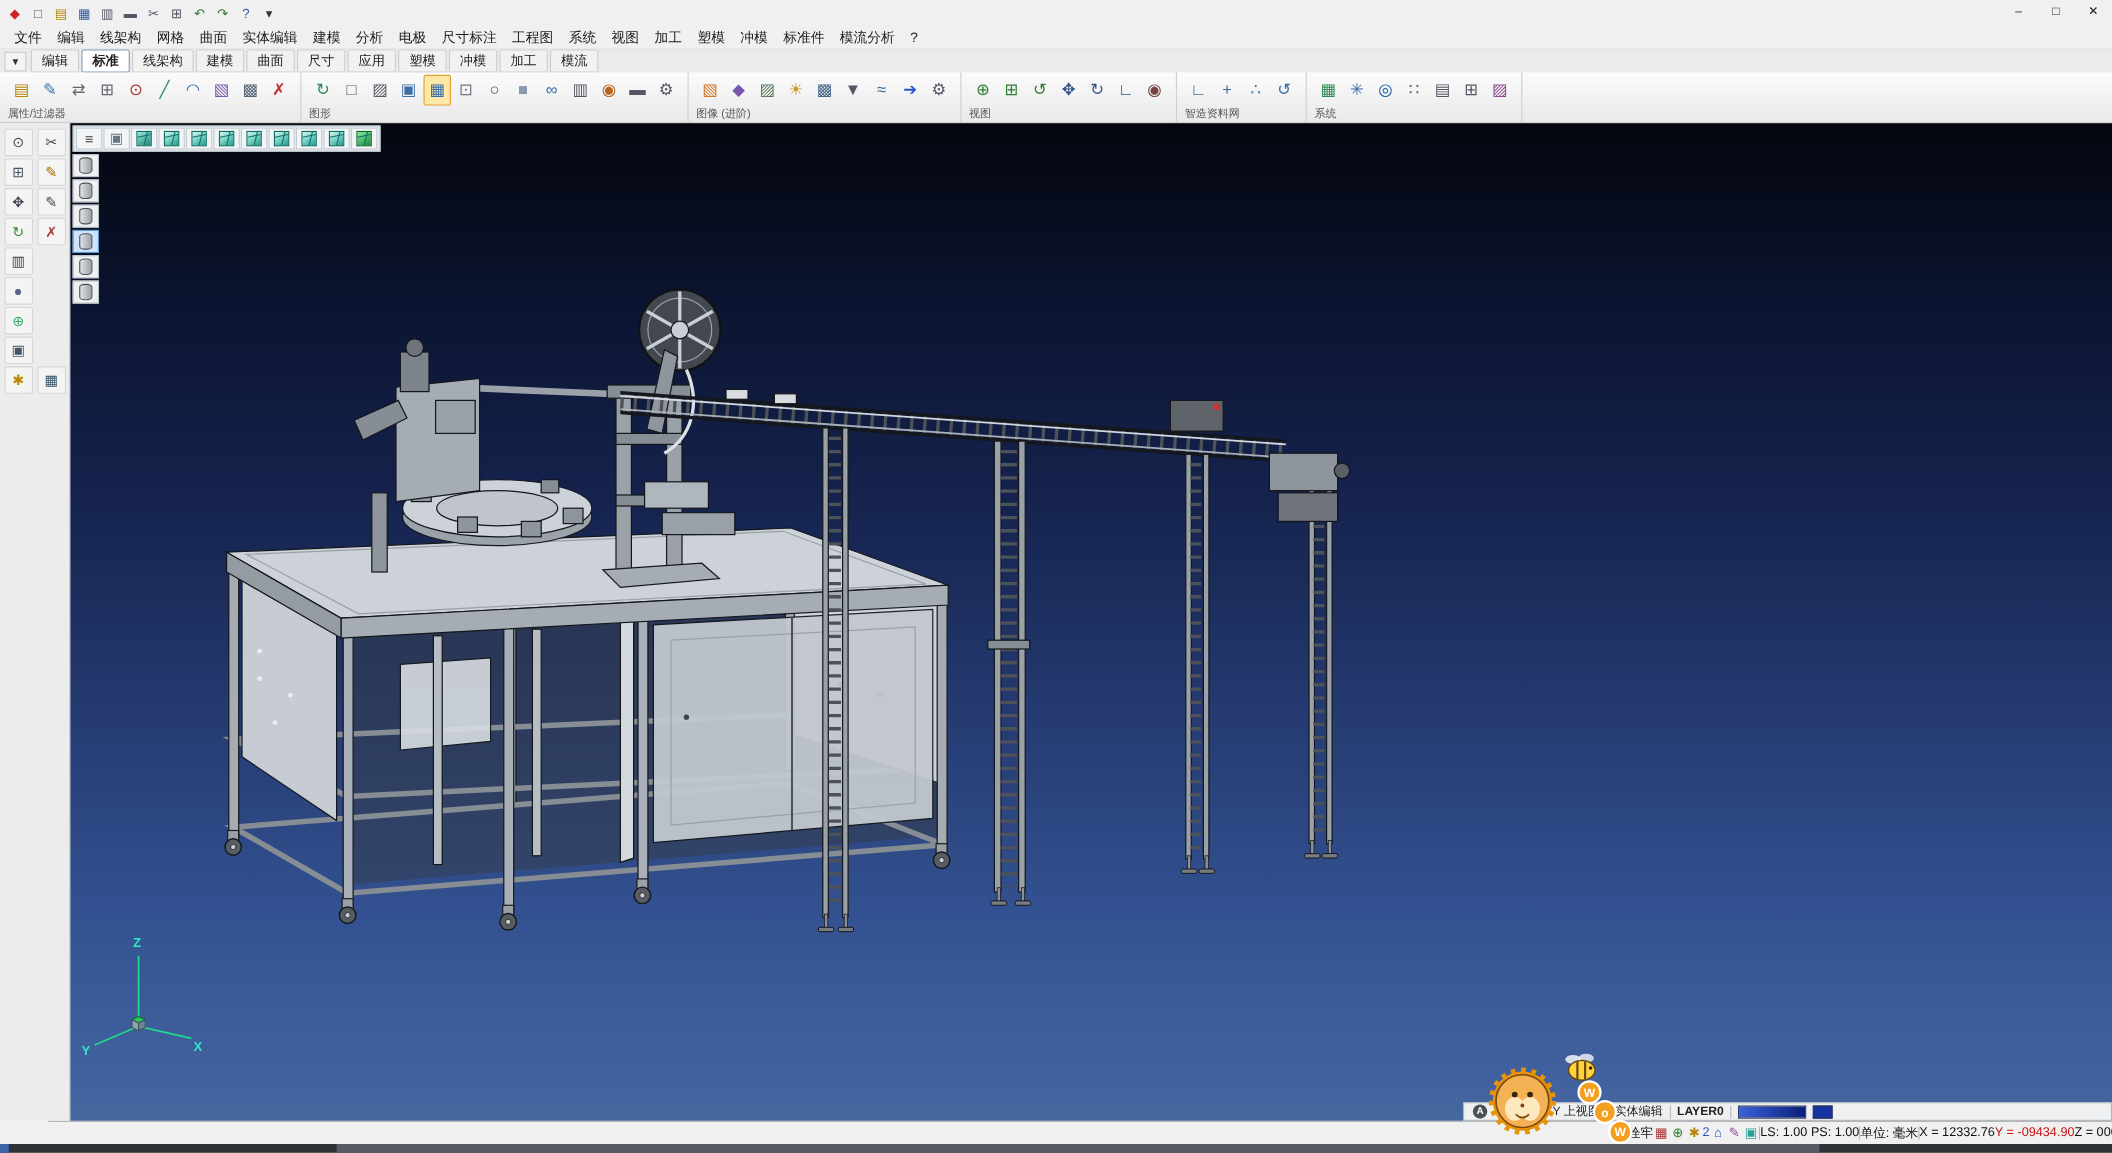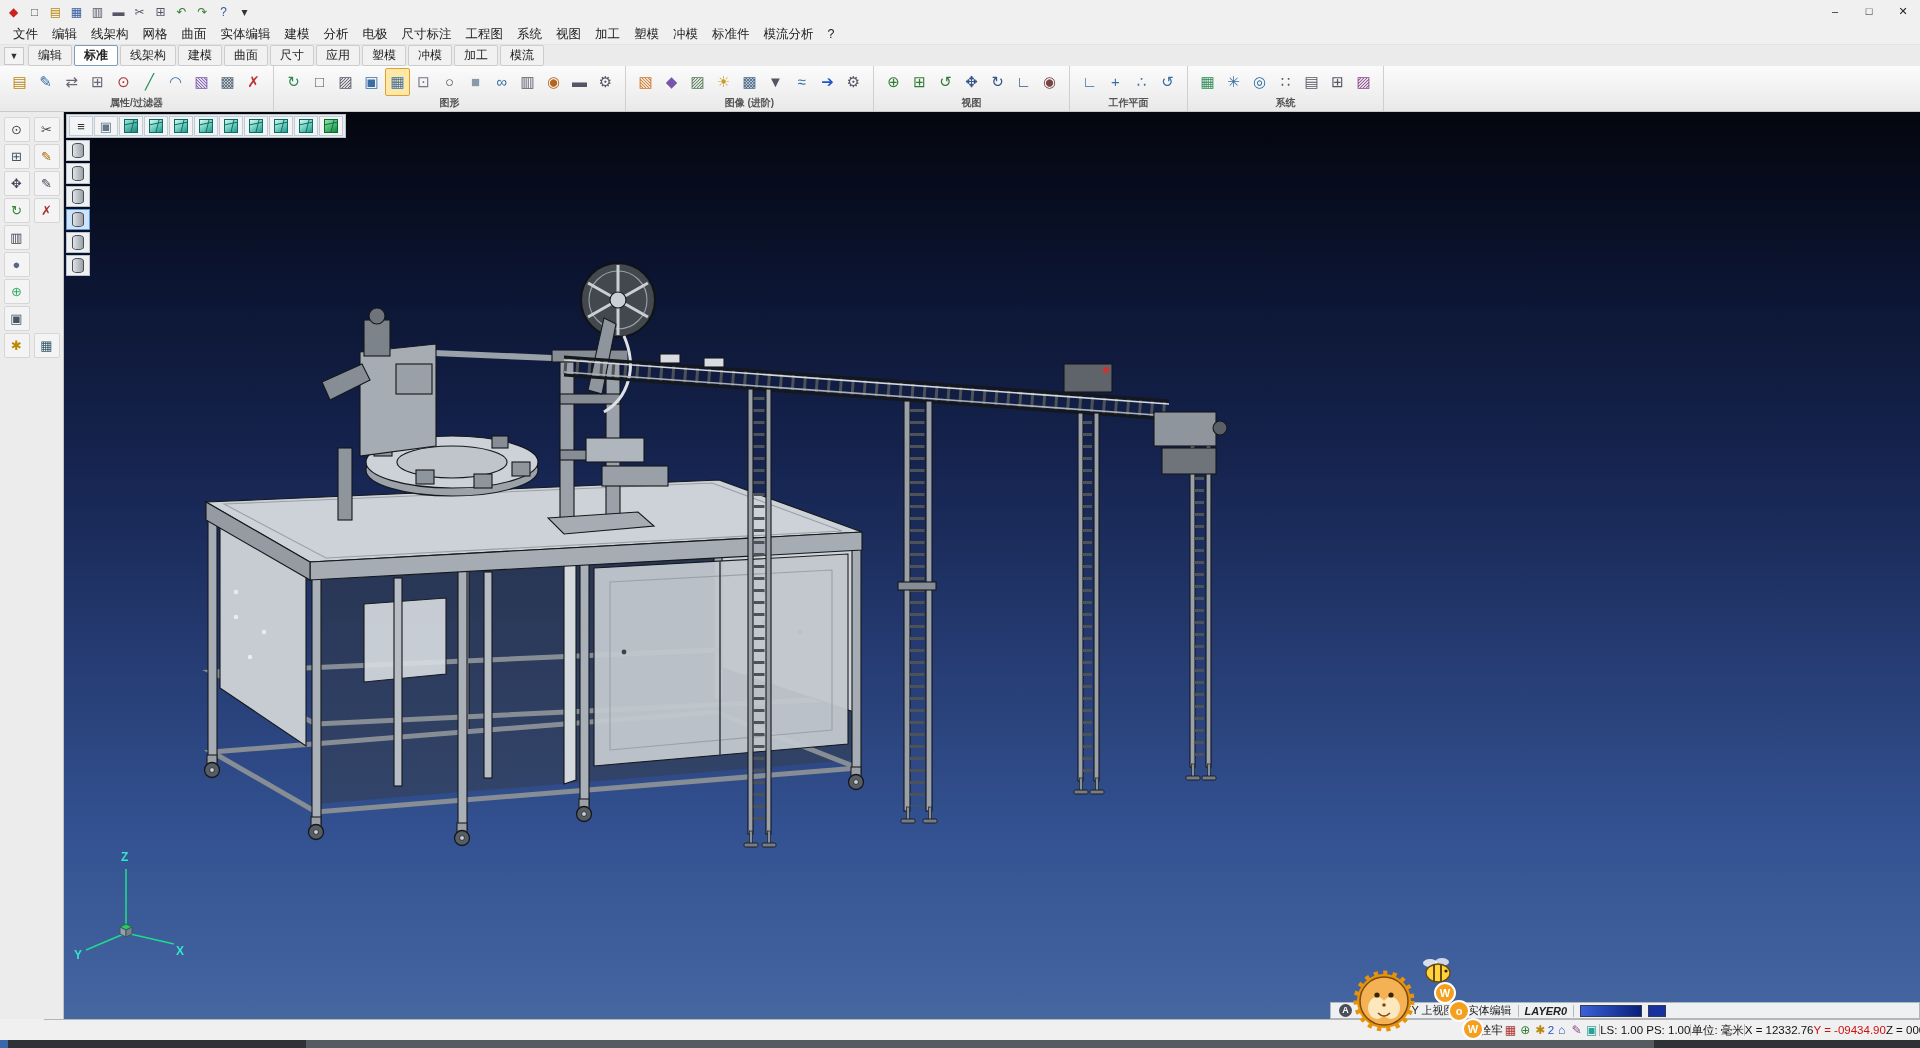--- a/index.html
+++ b/index.html
@@ -32,21 +32,21 @@
   
   .ribbon{position:absolute;left:0;top:66px;width:100%;height:46px;
     background:linear-gradient(#fbfbfb,#e9e9e9);display:flex;align-items:stretch;
     border-bottom:1px solid #c9c9c9;box-sizing:border-box;}
   .rgroup{display:flex;flex-direction:column;justify-content:space-between;
     border-right:1px solid #cfcfcf;padding:2px 7px 0;}
   .rrow{display:flex;gap:1px;}
   .ricon{width:23px;height:26px;line-height:26px;text-align:center;font-size:15px;
     border:1px solid transparent;border-radius:2px;}
   .ricon.active{background:#fde8a8;border-color:#e0a030;}
-  .rlabel{font-size:10px;color:#555;text-align:center;padding:0 0 2px;white-space:nowrap;font-weight:bold;}
+  .rlabel{font-size:10px;color:#555;text-align:left;padding:0 0 2px;white-space:nowrap;}
 
   
   .sidebar{position:absolute;left:0;top:112px;width:64px;height:907px;background:#ececec;
     border-right:1px solid #c2c2c2;box-sizing:border-box;display:grid;
     grid-template-columns:26px 26px;gap:2px 4px;justify-content:center;align-content:start;padding-top:5px;}
   .sicon{height:23px;line-height:23px;text-align:center;font-size:13px;background:#f4f4f4;
     border:1px solid #d6d6d6;border-radius:2px;}
   .sicon.empty{visibility:hidden;}
 
   
@@ -223,21 +223,21 @@
       </div>
       <div class="rlabel">视图</div>
     </div>
     <div class="rgroup">
       <div class="rrow">
         <span class="ricon" style="color: rgb(58, 110, 165);">∟</span>
         <span class="ricon" style="color: rgb(58, 110, 165);">+</span>
         <span class="ricon" style="color: rgb(58, 110, 165);">∴</span>
         <span class="ricon" style="color: rgb(58, 110, 165);">↺</span>
       </div>
-      <div class="rlabel">工作平面</div>
+      <div class="rlabel">智造资料网</div>
     </div>
     <div class="rgroup">
       <div class="rrow">
         <span class="ricon" style="color: rgb(46, 139, 87);">▦</span>
         <span class="ricon" style="color: rgb(58, 110, 165);">✳</span>
         <span class="ricon" style="color: rgb(34, 102, 170);">◎</span>
         <span class="ricon" style="color: rgb(85, 85, 102);">∷</span>
         <span class="ricon" style="color: rgb(85, 85, 102);">▤</span>
         <span class="ricon" style="color: rgb(85, 85, 102);">⊞</span>
         <span class="ricon" style="color: rgb(136, 68, 136);">▨</span>
@@ -499,21 +499,21 @@
   </g>
 </svg>
 
 <div class="overlaybar" id="overlaybar">
     <span class="staticon badge" style="color: rgb(255, 255, 255); background: rgb(74, 78, 86);">A</span>
     <span class="staticon" style="color: rgb(51, 68, 85);">⊙</span>
     <span class="bartext">绝对 XY 上视图</span>
     <i class="vsep"></i>
     <span class="bartext">实体编辑</span>
     <i class="vsep"></i>
-    <span class="bartext" style="font-weight: bold; font-style: italic;">LAYER0</span>
+    <span class="bartext" style="font-weight: bold;">LAYER0</span>
     <i class="vsep"></i>
     <span class="swatch" style="background: linear-gradient(90deg, rgb(58, 98, 216), rgb(10, 31, 122)); width: 60px;"></span>
     <span class="swatch" style="background: rgb(22, 50, 158); width: 16px;"></span>
   </div>
 
 <div class="statusbar" id="statusbar">
     <i class="vsep"></i>
     <span class="bartext">拴牢</span>
     <span class="staticon" style="color: rgb(170, 51, 51);">▦</span>
     <span class="staticon" style="color: rgb(46, 125, 50);">⊕</span>

